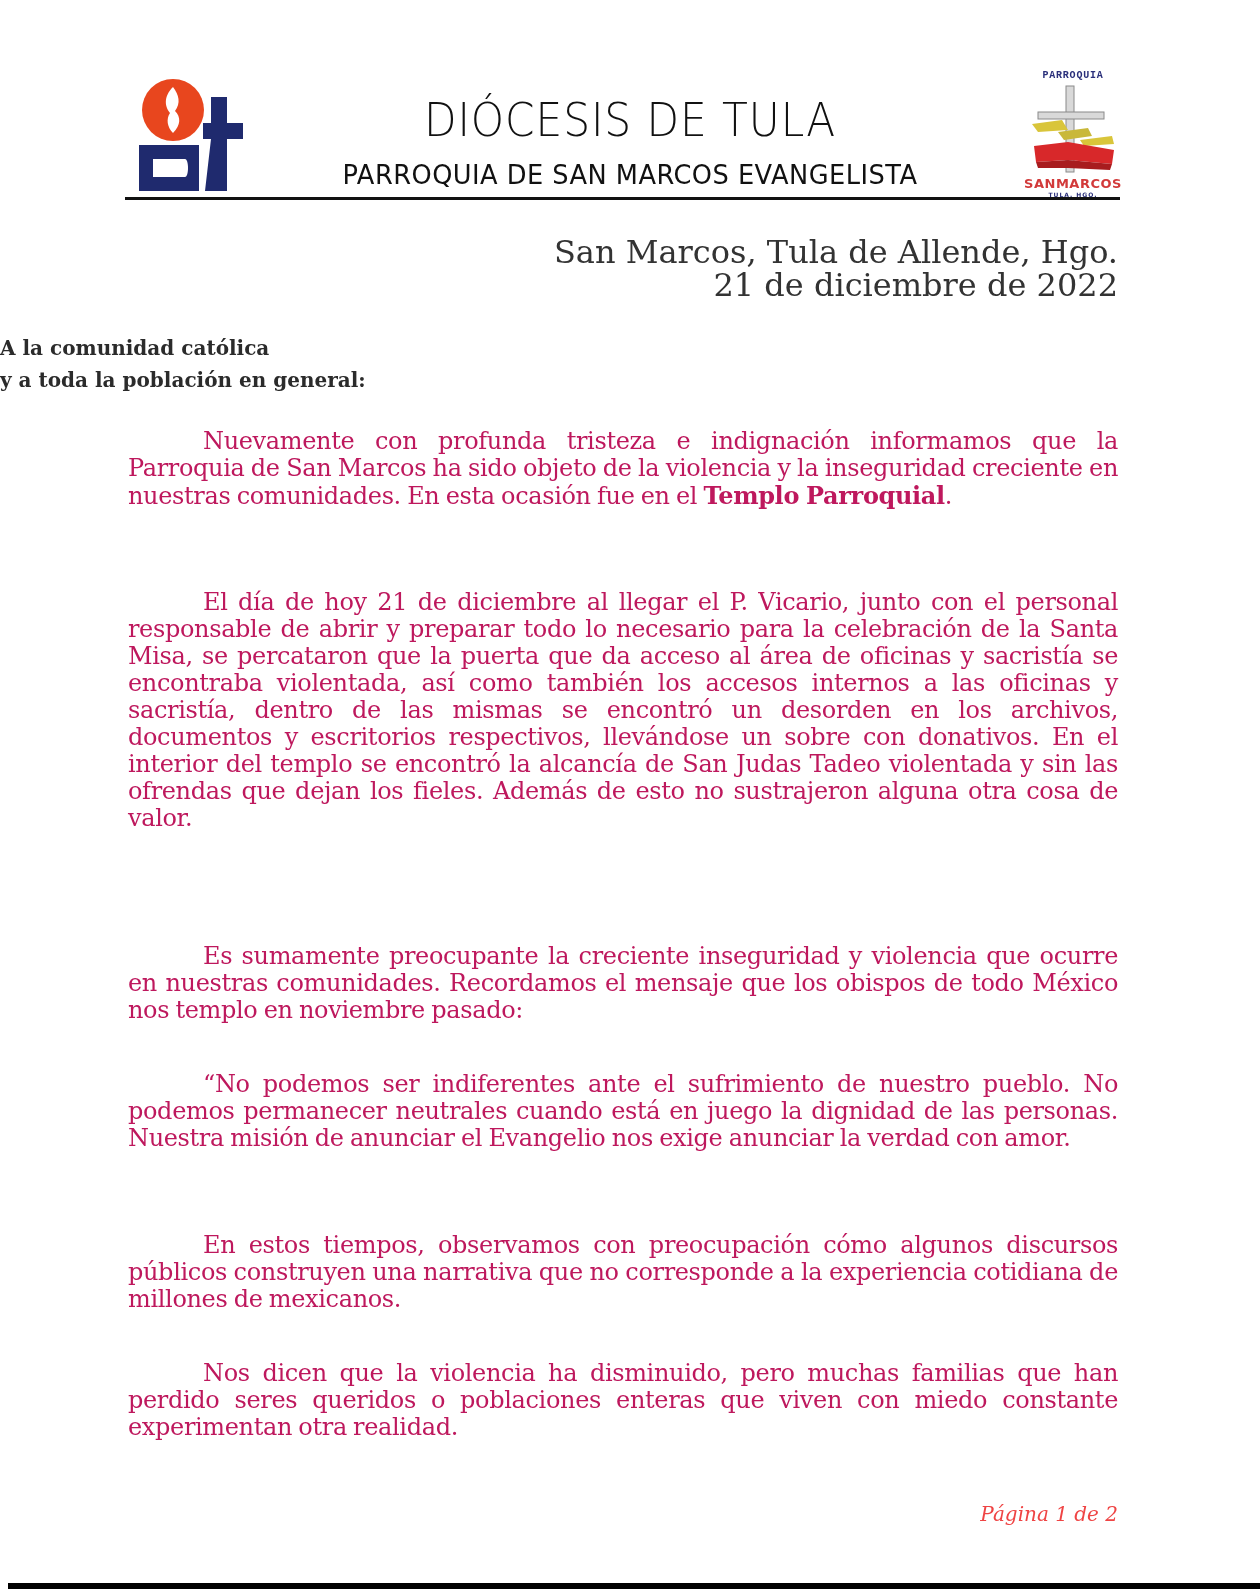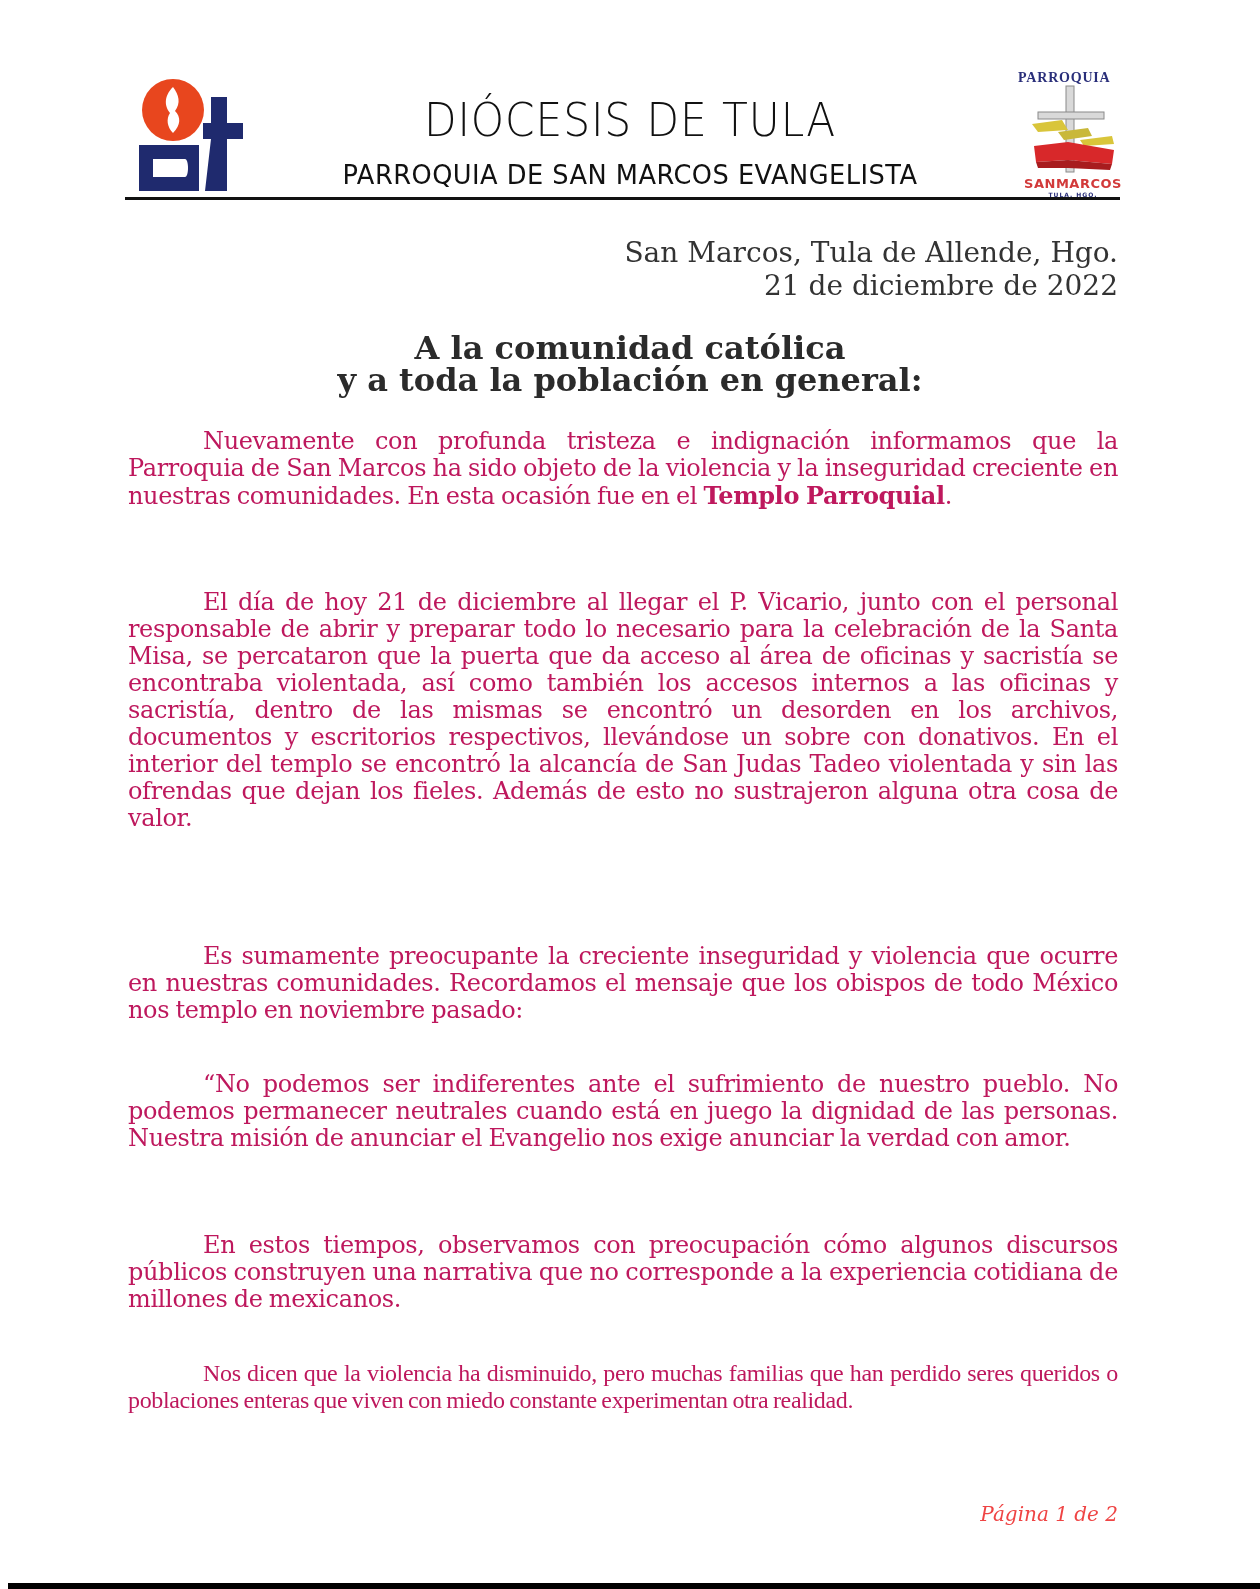--- a/index.html
+++ b/index.html
@@ -2,51 +2,51 @@
 <html><head>
   <meta charset="utf-8">
   <style>
     html, body { margin: 0; padding: 0; background: #ffffff; }
     body { width: 1260px; height: 1589px; position: relative; overflow: hidden; color: #2a2a2a; }
     .page { position: absolute; left: 0; top: 0; width: 1260px; height: 1589px; background: #fff; }
 
     
     .logo-left { position: absolute; left: 137px; top: 75px; width: 110px; height: 120px; }
     .logo-right { position: absolute; left: 1018px; top: 66px; width: 110px; height: 134px; }
-    .logo-right .lbl-top { position: absolute; top: 4px; left: 0; width: 110px; text-align: left;
-      font-family: Liberation Serif, serif; font-weight: bold; font-size: 14px; letter-spacing: 0.8px; color: #2a2f7a; }
+    .logo-right .lbl-top { position: absolute; top: 4px; left: 0; width: 110px; text-align: center;
+      font-family: Liberation Mono, monospace; font-weight: bold; font-size: 10px; letter-spacing: 0.8px; color: #2a2f7a; }
     .logo-right .lbl-bottom { position: absolute; top: 110px; left: 0; width: 110px; text-align: center;
       font-family: "DejaVu Sans", sans-serif; font-weight: bold; font-size: 13px; letter-spacing: 0.5px; color: #d23a3a; }
     .logo-right .lbl-sub { position: absolute; top: 125px; left: 0; width: 110px; text-align: center;
       font-family: "DejaVu Sans", sans-serif; font-weight: bold; font-size: 6px; letter-spacing: 1px; color: #2a2f7a; }
     .logo-right svg { position: absolute; left: 10px; top: 18px; }
 
     .hdr-title { position: absolute; left: 290px; top: 92px; width: 680px; text-align: center;
       font-family: "DejaVu Sans", sans-serif; font-size: 46px; font-weight: 300; letter-spacing: 1px; color: #111;
       transform: scaleX(0.92); transform-origin: center; line-height: 56px; }
     .hdr-sub { position: absolute; left: 290px; top: 158px; width: 680px; text-align: center;
       font-family: "DejaVu Sans", sans-serif; font-size: 27px; color: #111; line-height: 34px;
       transform: scaleX(0.95); transform-origin: center; letter-spacing: 0.5px; }
     .hdr-rule { position: absolute; left: 125px; top: 197px; width: 995px; height: 3px; background: #111; }
     .place-date { position: absolute; right: 142px; top: 236px; text-align: right;
-      font-family: "DejaVu Serif", serif; font-size: 28px; line-height: 33px; color: #333; }
-    .salutation { position: absolute; left: 0; width: 1260px; top: 332px; text-align: center;
-      font-family: "DejaVu Serif", serif; font-weight: bold; font-size: 32px; line-height: 32px; color: #2b2b2b; }
+      font-family: "DejaVu Serif", serif; font-size: 32px; line-height: 33px; color: #333; }
+    .salutation { position: absolute; left: 0; width: 1260px; top: 332px; 
+      font-family: "DejaVu Serif", serif; font-weight: bold; font-size: 20px; line-height: 32px; color: #2b2b2b; }
 
     .para { position: absolute; left: 128px; width: 990px;
       font-family: "DejaVu Serif", serif; font-size: 24px; line-height: 27px; color: #be185d;
       text-align: justify; text-indent: 75px; letter-spacing: -0.35px; word-spacing: -1px; }
     .para b { font-weight: bold; }
 
     .p1 { top: 428px; }
     .p2 { top: 589px; }
     .p3 { top: 943px; }
     .p4 { top: 1071px; }
     .p5 { top: 1232px; }
-    .p6 { top: 1360px; font-family: Liberation Serif, serif; }
+    .p6 { top: 1360px; }
 
     .page-num { position: absolute; right: 142px; top: 1502px;
       font-family: "DejaVu Serif", serif; font-style: italic; font-size: 20px; color: #ef4444; }
 
     .bottom-bar { position: absolute; left: 8px; top: 1583px; width: 1252px; height: 6px; background: #000; }
   </style>
 </head>
 <body>
 
 <div class="page">

